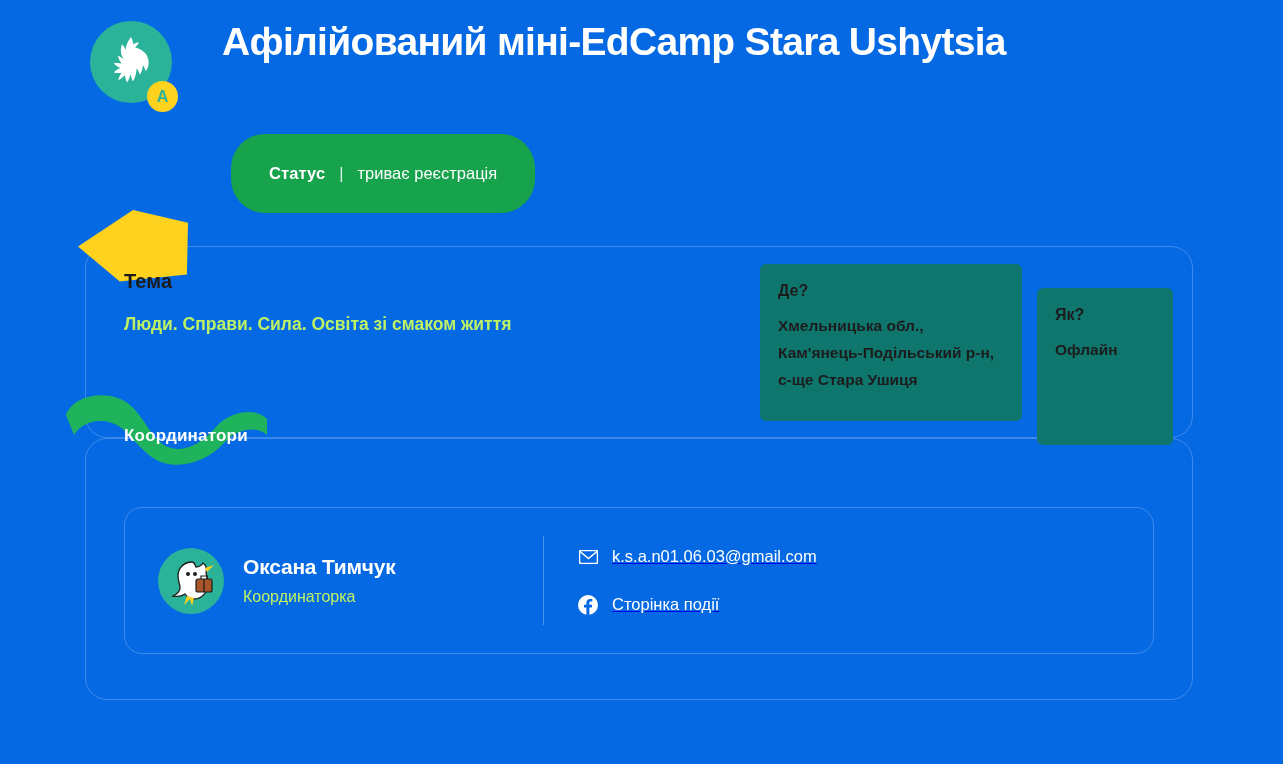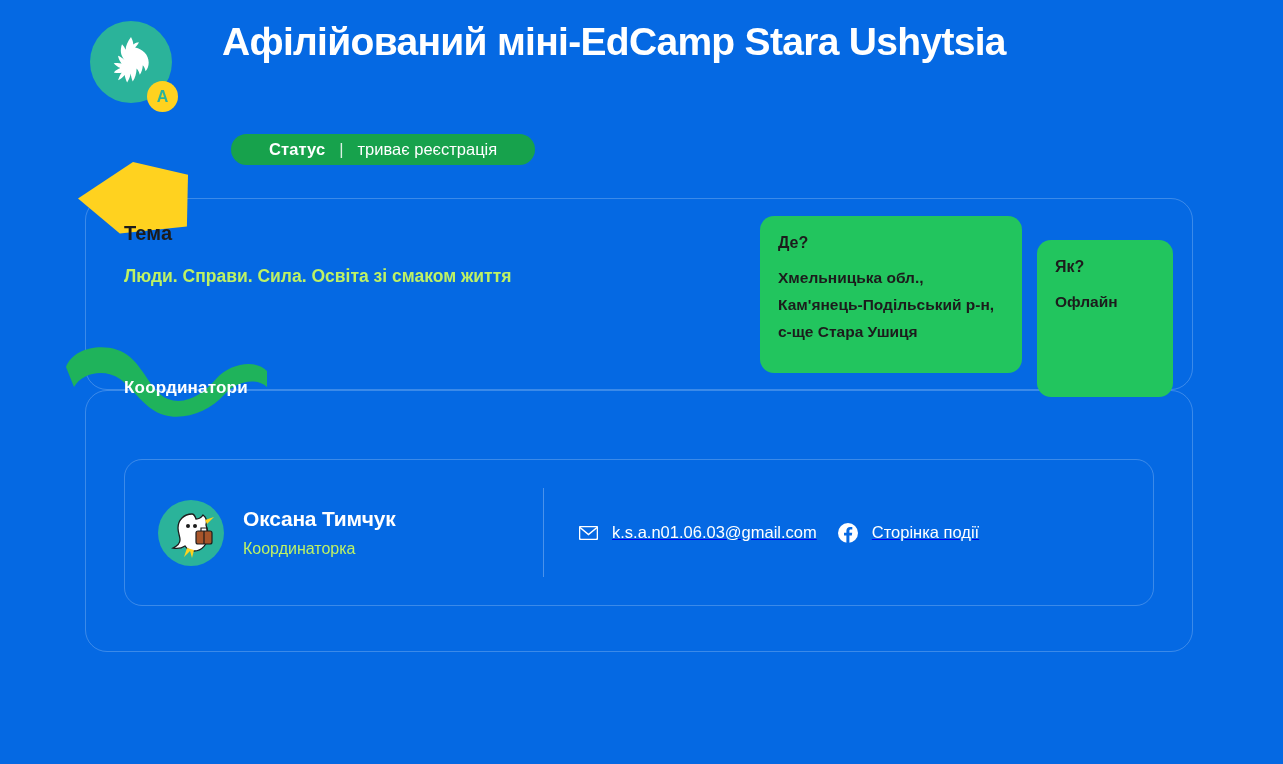--- a/index.html
+++ b/index.html
@@ -74,21 +74,21 @@
   
   .status-row {
     padding: 25px 0 0 231px;
   }
 
   .status-pill {
     display: inline-flex;
     align-items: center;
     background: #17a24c;
     border-radius: 34px;
-    padding: 6px 38px;
+    padding: 30px 38px;
     font-size: 16.5px;
     cursor: pointer;
   }
 
   .status-key {
     font-weight: 700;
     letter-spacing: 0.1px;
   }
 
   .status-sep {
@@ -158,22 +158,22 @@
     position: absolute;
     right: 19px;
     top: 17px;
     display: flex;
     gap: 15px;
     align-items: flex-start;
     z-index: 2;
   }
 
   .card {
-    background: #22c55e;
-    border-radius: 14px;
+    background: #0f766e;
+    border-radius: 6px;
     color: #1c1c1c;
     padding: 18px 18px 19px 18px;
     height: 157px;
   }
 
   .card-q {
     font-size: 16px;
     font-weight: 700;
     margin-bottom: 12px;
   }
@@ -254,22 +254,22 @@
   .vdivider {
     width: 1px;
     align-self: stretch;
     margin: 28px 0;
     background: rgba(255,255,255,.28);
   }
 
   .contacts {
     margin-left: 34px;
     display: flex;
-    flex-direction: row;
-    gap: 21px;
+    flex-direction: column;
+    gap: 28px;
   }
 
   .contact {
     display: flex;
     align-items: center;
     gap: 14px;
     font-size: 16.5px;
     cursor: pointer;
   }
 

